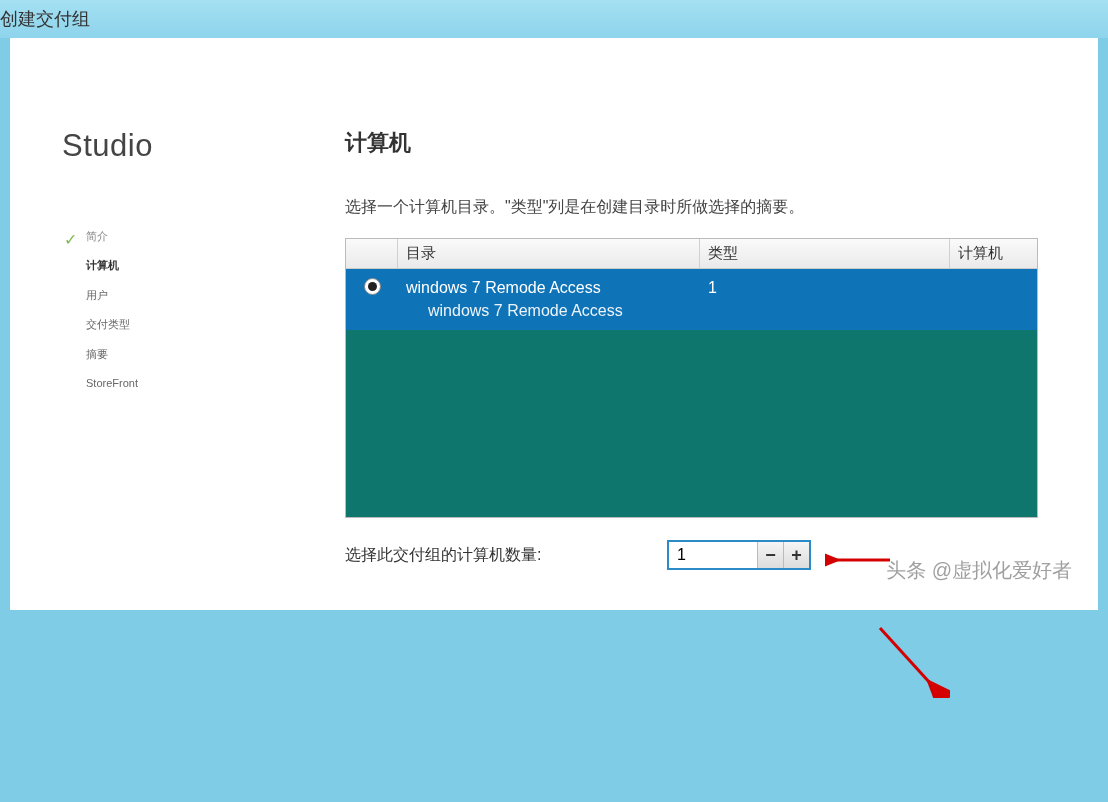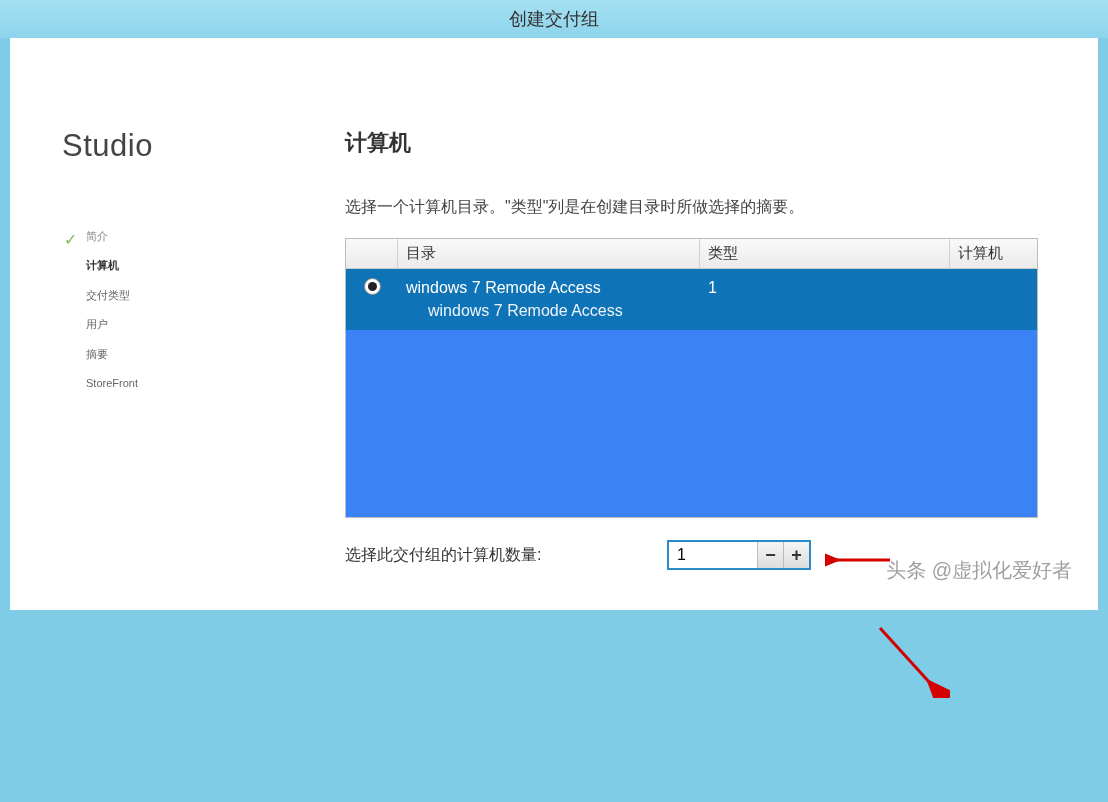--- a/index.html
+++ b/index.html
@@ -17,21 +17,20 @@
     }
     .outer-frame {
       width: 1108px;
       height: 802px;
       background: #7fcce6;
       padding: 0;
     }
     .title-bar {
       height: 38px;
       background: linear-gradient(to bottom, #a5e0f2, #8dd4ec);
-      text-align: center;
       line-height: 38px;
       font-size: 18px;
       color: #333;
     }
     .window-body {
       background: #fff;
       margin: 0 10px 12px 10px;
       height: 572px;
       position: relative;
       padding: 0;
@@ -89,21 +88,21 @@
     }
     .panel-subtext {
       font-size: 16px;
       color: #444;
       margin-bottom: 14px;
       line-height: 1.4;
     }
     .table-box {
       border: 1px solid #bbb;
       height: 280px;
-      background: #3b82f6;
+      background: #0f766e;
       margin-top: 20px;
     }
     .table-header {
       display: flex;
       background: linear-gradient(to bottom, #fafafa, #eaeaea);
       border-bottom: 1px solid #ccc;
       height: 30px;
       align-items: center;
     }
     .th {
@@ -254,24 +253,24 @@
       <div class="sidebar">
         <div class="studio-title">Studio</div>
         <ul class="nav-list">
           <li class="nav-item completed">
             <span>简介</span>
           </li>
           <li class="nav-item current">
             <span>计算机</span>
           </li>
           <li class="nav-item">
+            <span>用户</span>
+          </li>
+          <li class="nav-item">
             <span>交付类型</span>
-          </li>
-          <li class="nav-item">
-            <span>用户</span>
           </li>
           <li class="nav-item">
             <span>摘要</span>
           </li>
           <li class="nav-item">
             <span>StoreFront</span>
           </li>
         </ul>
       </div>
 

